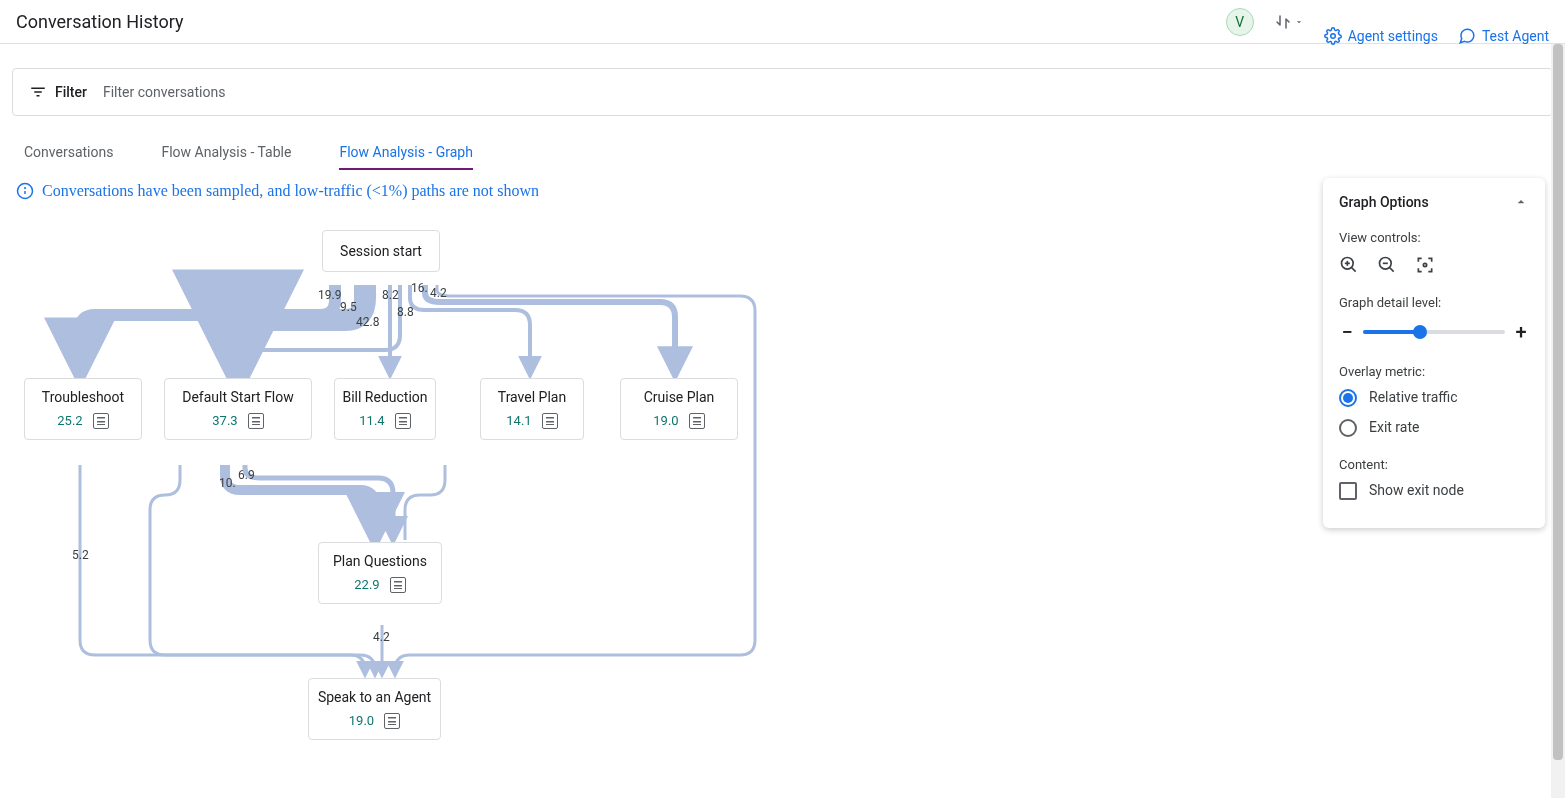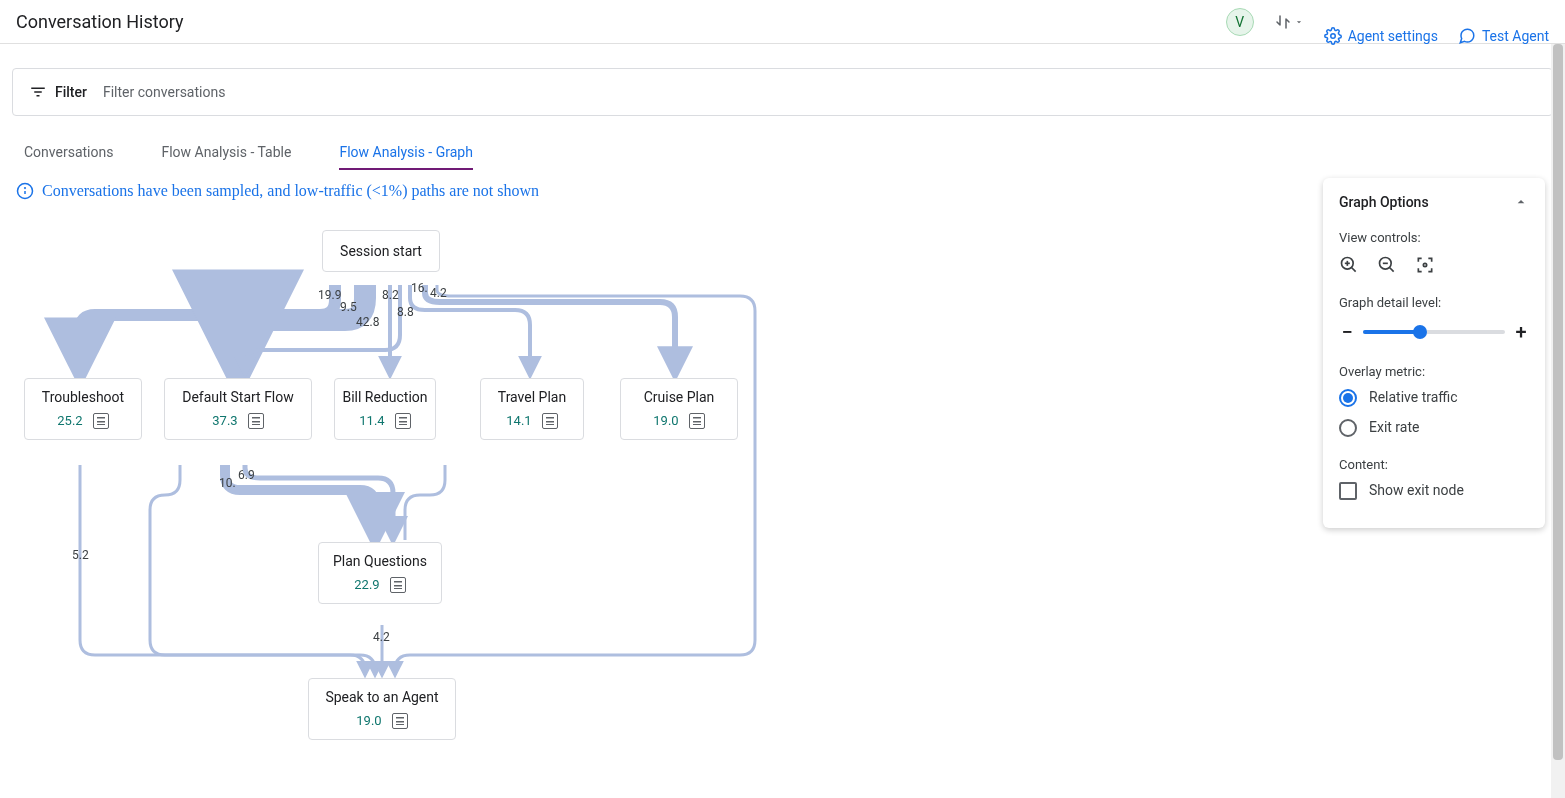--- a/index.html
+++ b/index.html
@@ -249,21 +249,21 @@
   </div>
 
   <div class="node" style="left:318px; top:322px; width:124px;">
     <div class="node-title">Plan Questions</div>
     <div class="node-sub">
       <span>22.9</span>
       <span class="list-icon"></span>
     </div>
   </div>
 
-  <div class="node" style="left:308px; top:458px; width:148px;">
+  <div class="node" style="left:308px; top:458px; width:133px;">
     <div class="node-title">Speak to an Agent</div>
     <div class="node-sub">
       <span>19.0</span>
       <span class="list-icon"></span>
     </div>
   </div>
 
   <div class="edge-label" style="left:318px; top:68px;">19.9</div>
   <div class="edge-label" style="left:340px; top:80px;">9.5</div>
   <div class="edge-label" style="left:356px; top:95px;">42.8</div>

